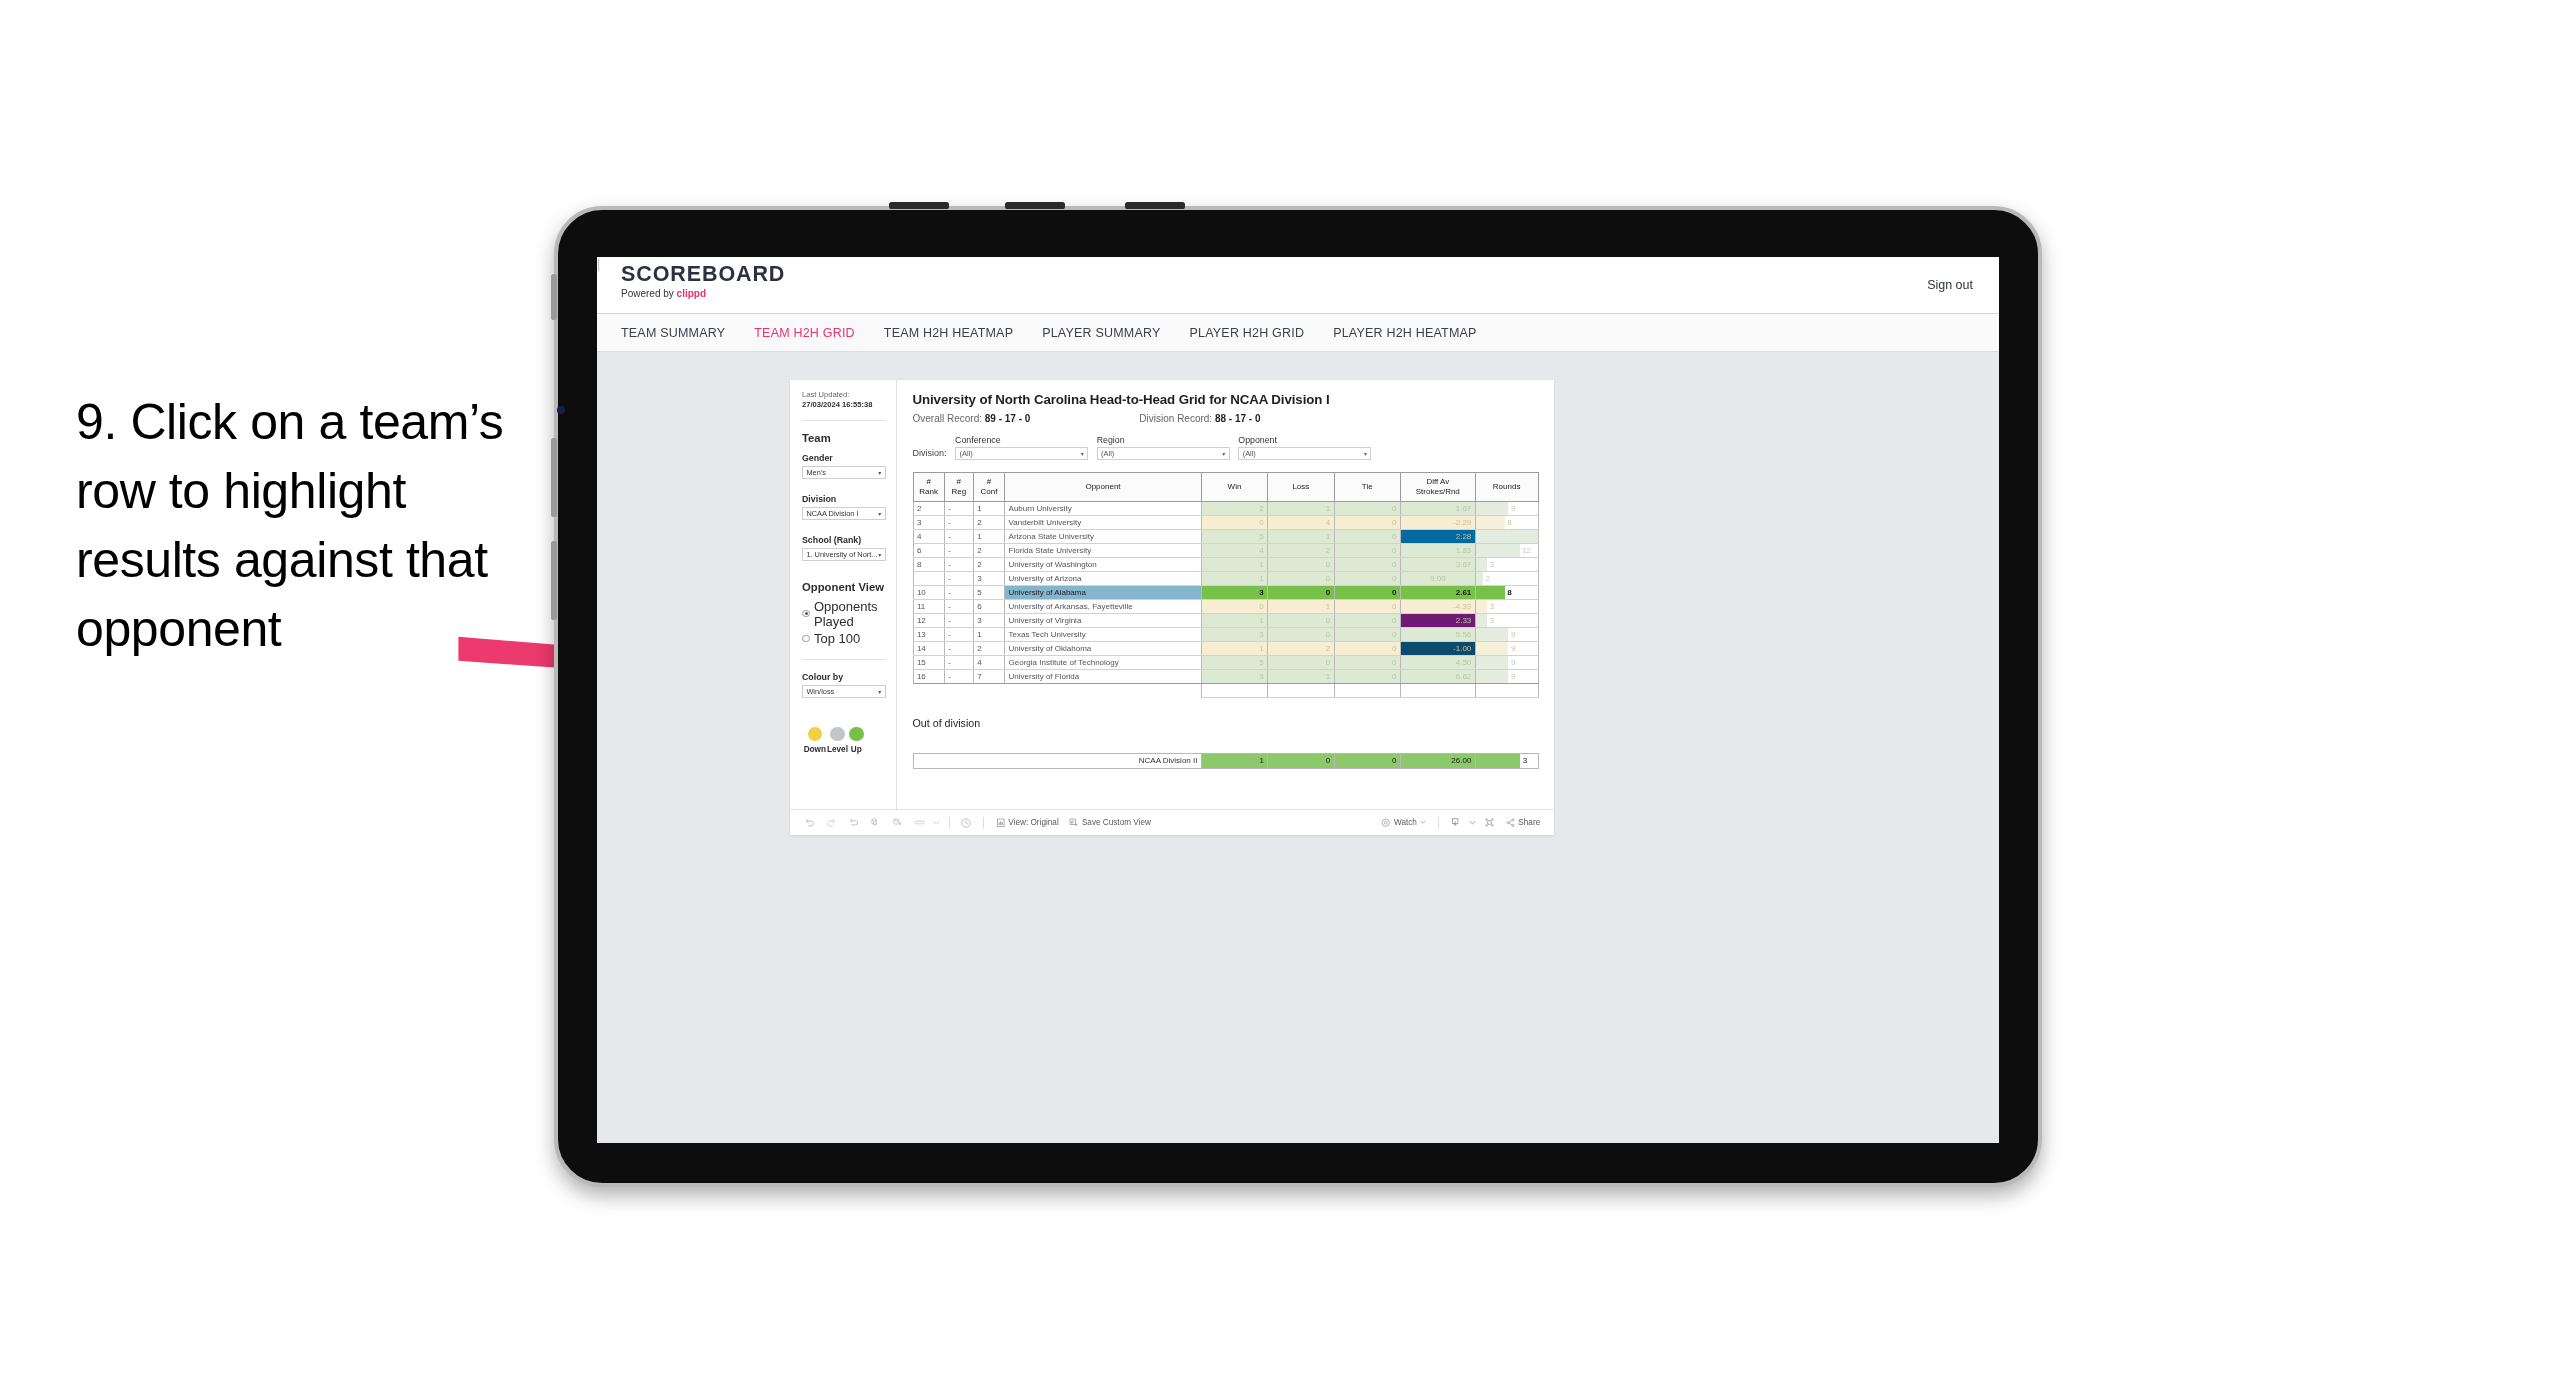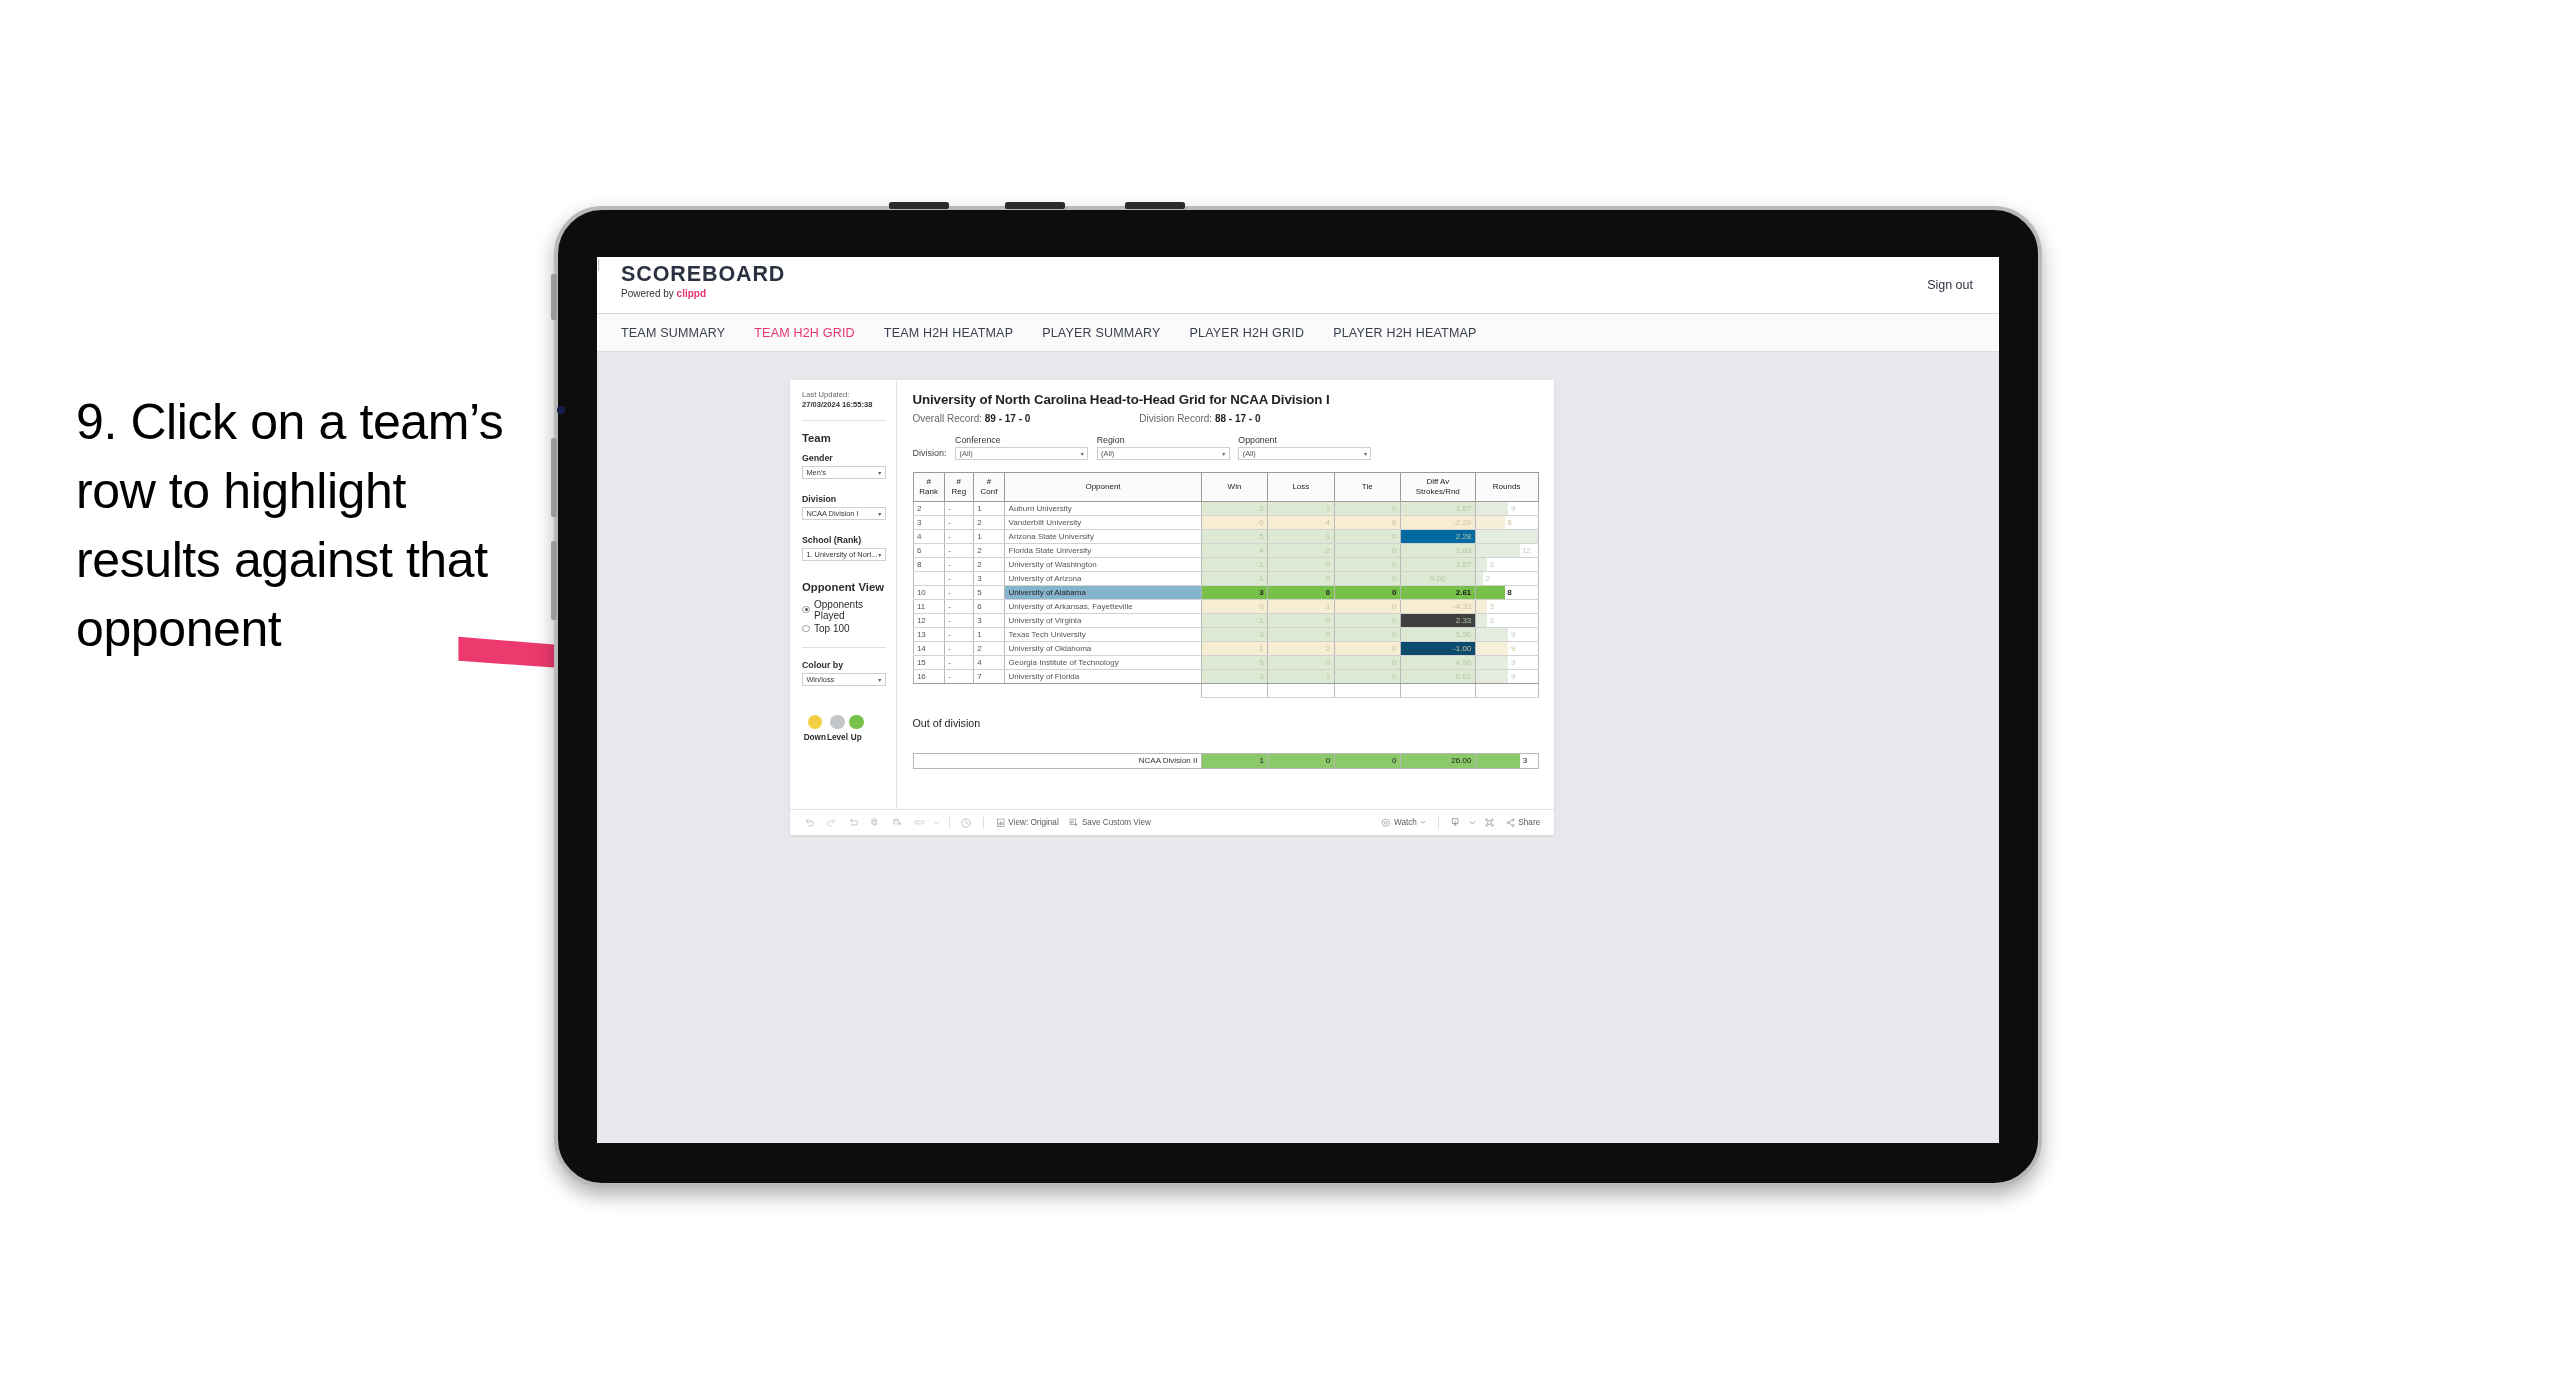--- a/index.html
+++ b/index.html
@@ -72,21 +72,21 @@
            border-right:0.9px solid #e2e2e2; padding:10.3px 10.3px 0 12px; }
   .lastup { font-size:7.6px; color:#666; line-height:1.35; }
   .lastup b{ color:#333; font-weight:700;}
   .hr { height:0.9px; background:#e0e0e0; margin:9.4px 0 11px 0; }
   .fh { font-size:11.3px; color:#2d2d2d; font-weight:600; margin-bottom:9.4px;}
   .flab { font-size:8.8px; color:#2d2d2d; font-weight:600; margin-bottom:2.6px;}
   .fsel { height:13px; border:0.9px solid #cfcfcf; background:#fff; font-size:7.4px;
           color:#333; display:flex; align-items:center; padding:0 3.4px; position:relative;
           margin-bottom:15.5px; cursor:pointer;}
   .fsel .car { position:absolute; right:3.4px; font-size:6px; color:#555; }
-  .radio { display:flex; align-items:center; gap:4.3px; font-size:10px; color:#2d2d2d;
+  .radio { display:flex; align-items:center; gap:4.3px; font-size:13px; color:#2d2d2d;
            margin-bottom:2.6px; cursor:pointer;}
   .rdot { width:7.7px; height:7.7px; border-radius:50%; border:1.1px solid #999;
           background:#fff; position:relative; flex:none;}
   .rdot.on::after{ content:""; position:absolute; left:1.5px; top:1.5px; width:3.1px;
           height:3.1px; border-radius:50%; background:#555;}
   .legend { display:flex; gap:1px; margin-top:29px; padding-left:1.7px;}
   .lgitem { text-align:center; }
   .lgdot { width:14.6px; height:14.6px; border-radius:50%; margin:0 auto 3.4px;}
   .lgtxt { font-size:8.2px; color:#2d2d2d; font-weight:600;}
 
@@ -438,21 +438,21 @@
                   </td>
                 </tr>
                 <tr>
                   <td class="c-rank">12</td>
                   <td class="c-reg">-</td>
                   <td class="c-conf">3</td>
                   <td class="c-opp">University of Virginia</td>
                   <td class="num" style="background: rgb(221, 233, 210); color: rgb(180, 201, 165);"><span class="v">1</span></td>
                   <td class="num" style="background: rgb(221, 233, 210); color: rgb(180, 201, 165);"><span class="v">0</span></td>
                   <td class="num" style="background: rgb(221, 233, 210); color: rgb(180, 201, 165);"><span class="v">0</span></td>
-                  <td class="num" style="background: #404040; color: rgb(180, 201, 165);"><span class="v">2.33</span></td>
+                  <td class="num" style="background: #701a75; color: rgb(180, 201, 165);"><span class="v">2.33</span></td>
                   <td class="num" style="background: rgb(255, 255, 255); color: rgb(194, 205, 187); text-align: left; padding-left: 0px;">
                     <div class="bar" style="width:18%;background:#e4ece0"></div>
                     <span class="v" style="position:absolute;left:18%;margin-left:2.6px;top:1.7px">3</span>
                   </td>
                 </tr>
                 <tr>
                   <td class="c-rank">13</td>
                   <td class="c-reg">-</td>
                   <td class="c-conf">1</td>
                   <td class="c-opp">Texas Tech University</td>

